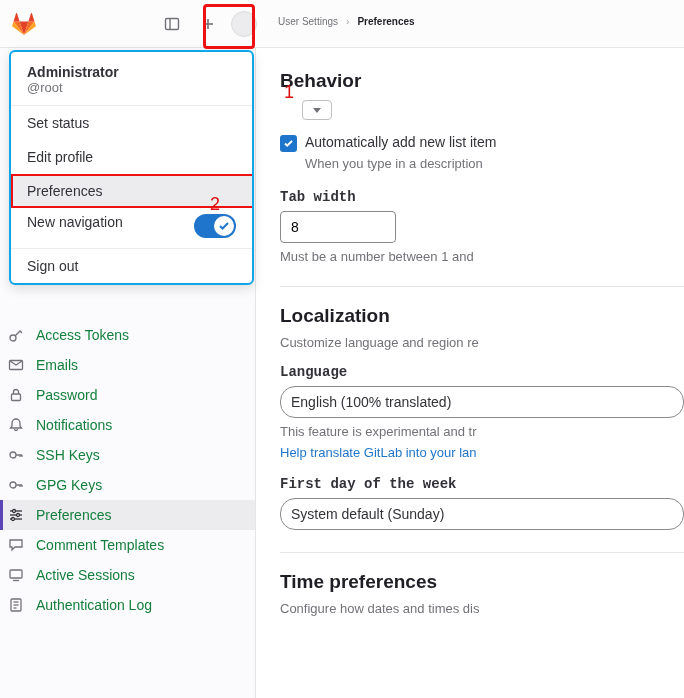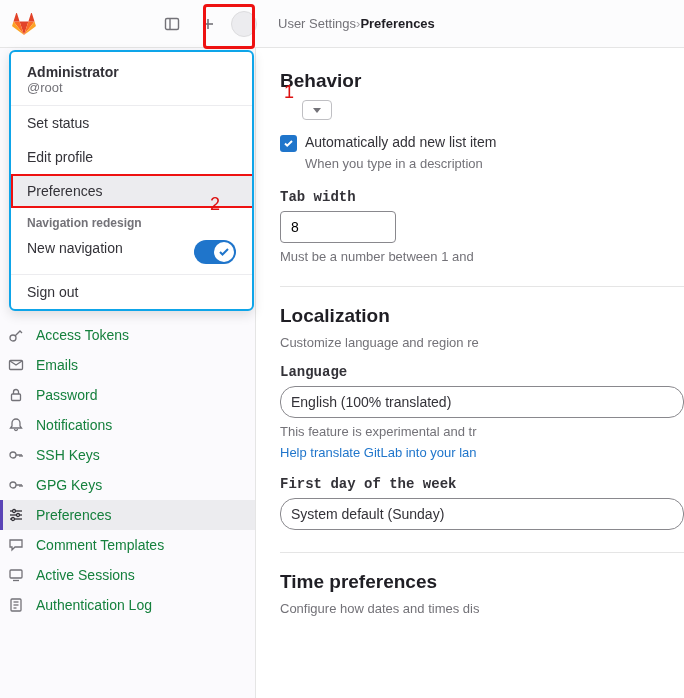--- a/index.html
+++ b/index.html
@@ -7,21 +7,21 @@
 
 .topbar { height: 48px; display: flex; align-items: center; padding: 0 12px; border-bottom: 1px solid #e5e5e5; background: #fcfcfd; position: relative; z-index: 5; }
 .logo { width: 24px; height: 24px; margin-right: 12px; }
 .top-icons { margin-left: 110px; display: flex; align-items: center; gap: 8px; }
 .top-icons svg { color: #737278; }
 .icon-btn { width: 28px; height: 28px; display: flex; align-items: center; justify-content: center; border-radius: 4px; cursor: pointer; }
 
 .avatar-highlight { position: absolute; left: 203px; top: 4px; width: 52px; height: 45px; border: 3px solid #e11; border-radius: 4px; z-index: 20; pointer-events: none; }
 .avatar-circle { width: 26px; height: 26px; border-radius: 50%; background: #ececef; border: 1px solid #dcdcde; }
 
-.breadcrumb { position: absolute; left: 278px; top: 16px; font-size: 13px; color: #737278; display: flex; align-items: center; gap: 0; z-index: 6; }
+.breadcrumb { position: absolute; left: 278px; top: 16px; font-size: 10px; color: #737278; display: flex; align-items: center; gap: 8px; z-index: 6; }
 .breadcrumb b { color: #1f1e24; font-weight: 600; }
 .chev { color: #a4a3a8; }
 
 .annotation { position: absolute; color: #d11; font-size: 18px; z-index: 30; pointer-events: none; }
 .ann1 { left: 284px; top: 82px; }
 .ann2 { left: 210px; top: 194px; }
 
 .sidebar { position: absolute; left: 0; top: 48px; width: 256px; bottom: 0; background: #fbfafd; border-right: 1px solid #e5e5e5; padding-top: 262px; }
 .side-item { display: flex; align-items: center; gap: 12px; padding: 7px 8px; color: #15803d; cursor: pointer; font-size: 14px; }
 .side-item svg { color: #737278; flex-shrink: 0; }
@@ -179,21 +179,20 @@
 
 <div class="dropdown">
   <div class="dd-header">
     <div class="dd-name">Administrator</div>
     <div class="dd-handle">@root</div>
   </div>
   <div class="dd-sep"></div>
   <div class="dd-item">Set status</div>
   <div class="dd-item">Edit profile</div>
   <div class="dd-item sel">Preferences</div>
-  <div class="dd-section-label">Navigation redesign</div>
   <div class="dd-toggle-row">
     <span>New navigation</span>
     <span class="toggle">
       <svg class="toggle-check" viewBox="0 0 12 12" fill="none" stroke="currentColor" stroke-width="2">
           <path d="M2 6l2.5 2.5L10 3"></path>
         </svg>
     </span>
   </div>
   <div class="dd-sep"></div>
   <div class="dd-item">Sign out</div>

